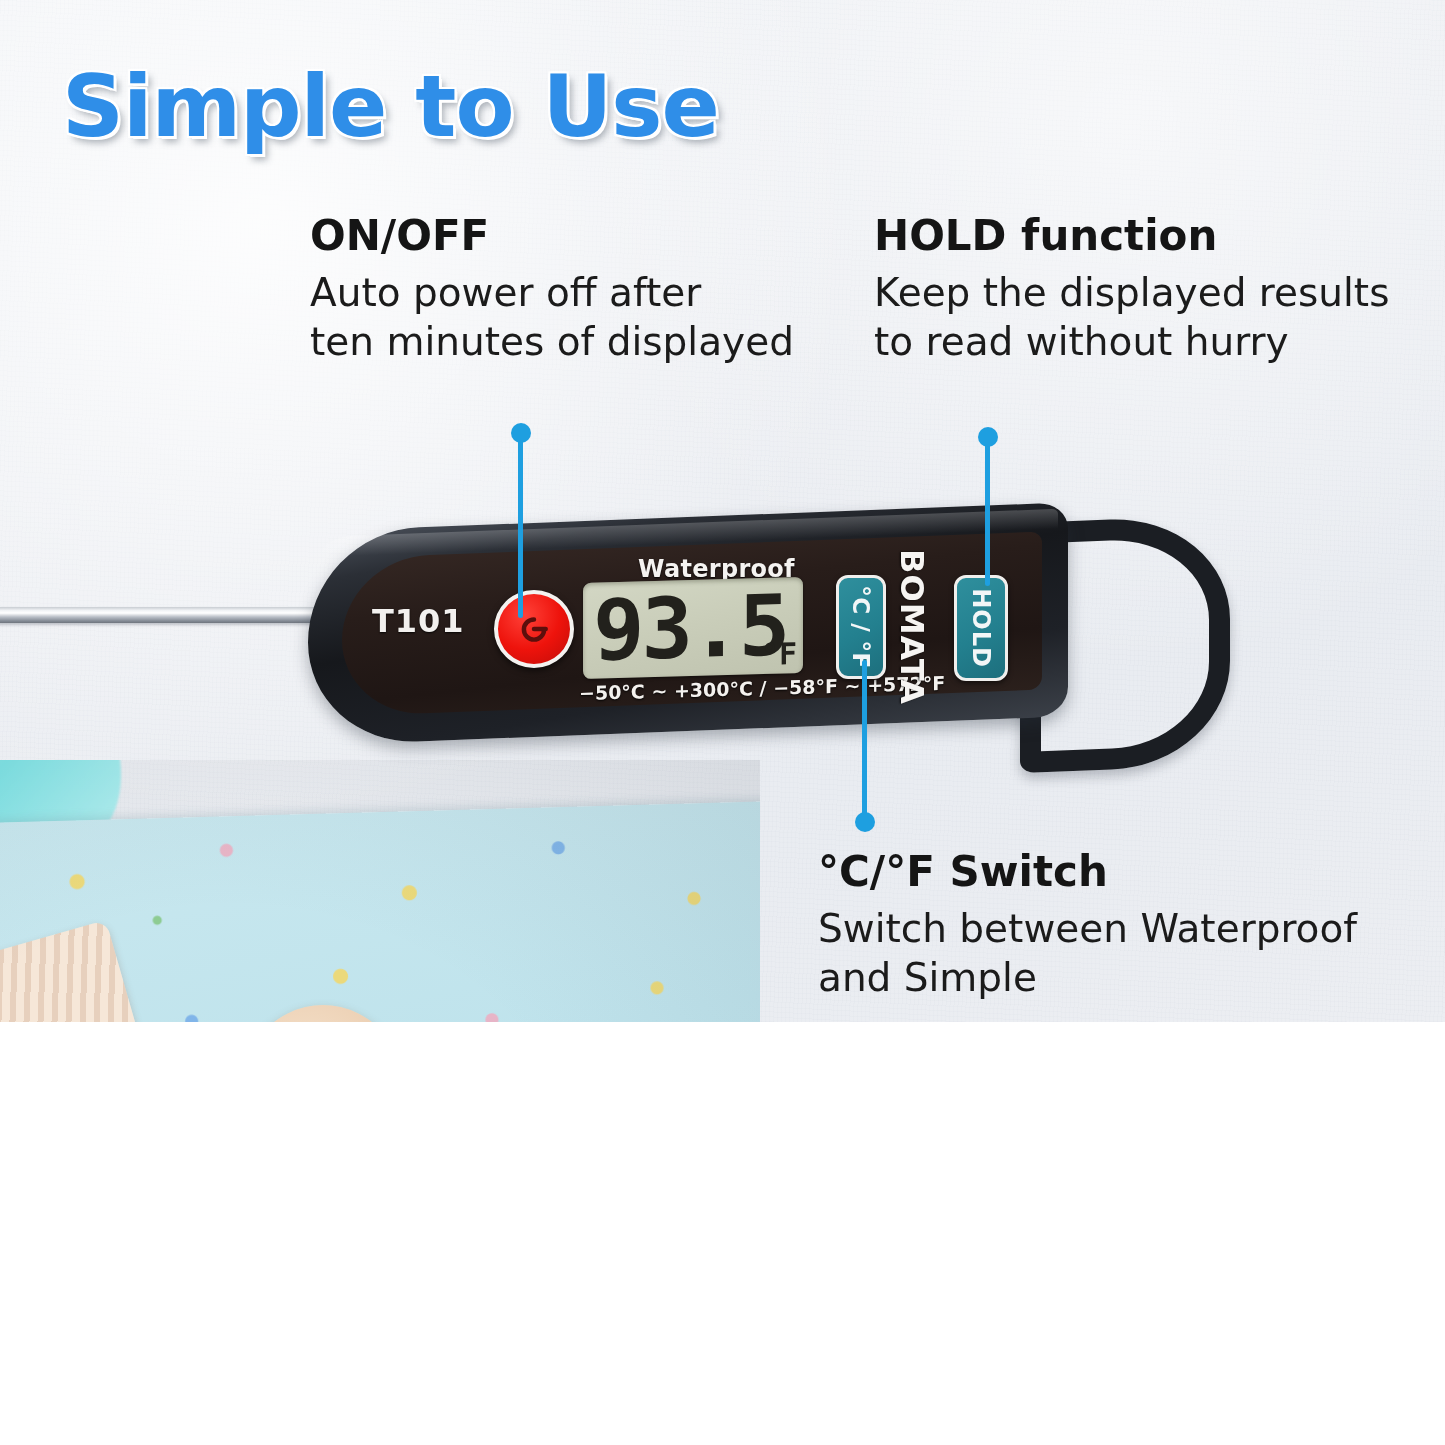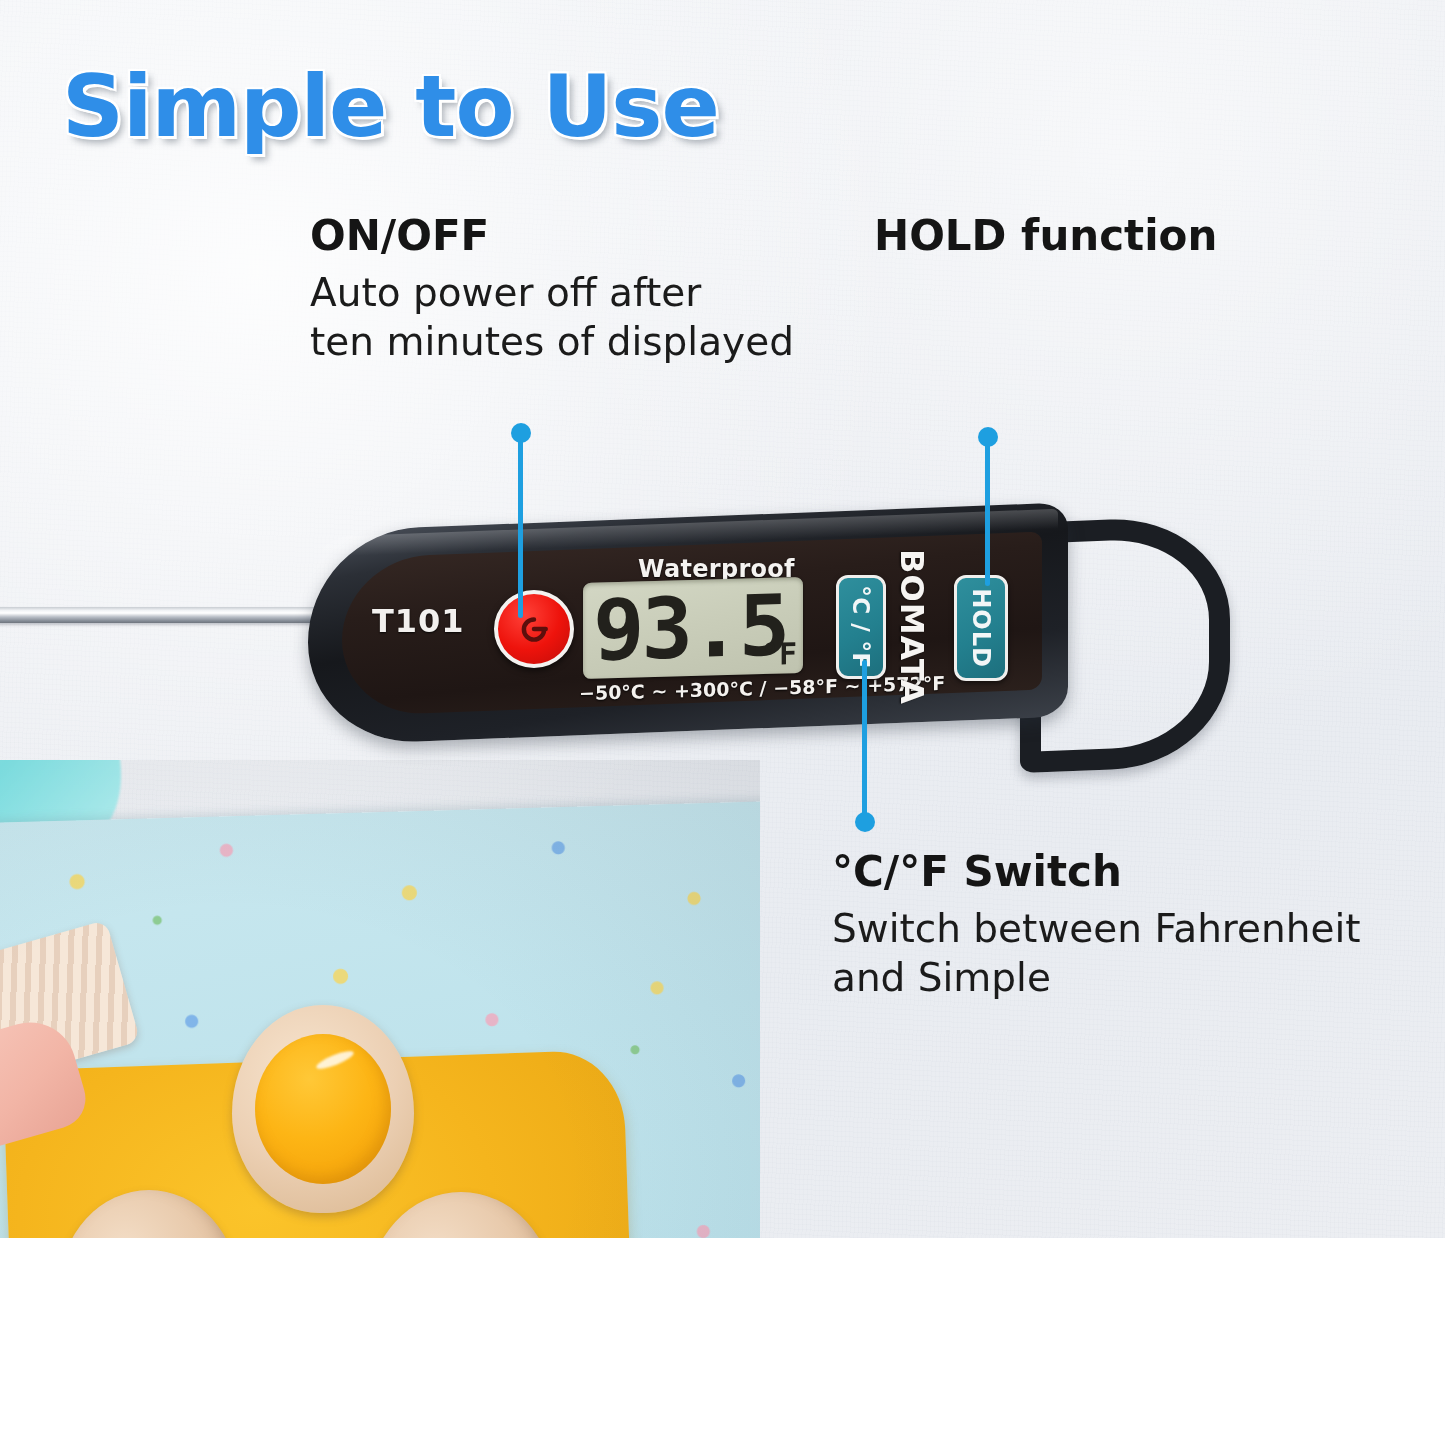--- a/index.html
+++ b/index.html
@@ -3,21 +3,21 @@
 <meta charset="utf-8">
 <style>
   html, body {
     margin: 0;
     padding: 0;
     background: #ffffff;
   }
   #page {
     position: relative;
     width: 1445px;
-    height: 1238px;
+    height: 1022px;
     overflow: hidden;
     font-family: "Liberation Sans", sans-serif;
     background: linear-gradient(160deg, #f2f4f7 0%, #edeff3 40%, #e9ecf1 70%, #eceef2 100%);
   }
 
   
   .bg-texture {
     position: absolute;
     inset: 0;
     background-image:
@@ -59,21 +59,21 @@
   .callout .c-body {
     font-size: 39px;
     color: #1b1b1b;
     line-height: 1.27;
     font-family: "DejaVu Sans", sans-serif;
   }
   .callout .c-body div { white-space: nowrap; }
 
   #callout-onoff  { left: 302px; top: 214px; margin-left: 8px; }
   #callout-hold   { left: 874px; top: 214px; }
-  #callout-switch { left: 818px; top: 850px; margin-left: 14px; }
+  #callout-switch { left: 818px; top: 850px; }
 
   
   .connector {
     position: absolute;
     width: 5px;
     background: #1e9fe0;
     border-radius: 3px;
   }
   .dot {
     position: absolute;
@@ -469,26 +469,30 @@
   <div class="callout" id="callout-onoff">
     <div class="c-title">ON/OFF</div>
     <div class="c-body">
       <div>Auto power off after</div>
       <div>ten minutes of displayed</div>
     </div>
   </div>
 
   <div class="callout" id="callout-hold">
     <div class="c-title">HOLD function</div>
+    <div class="c-body">
+      <div>Keep the displayed results</div>
+      <div>to read without hurry</div>
+    </div>
   </div>
 
   <div class="callout" id="callout-switch">
     <div class="c-title">°C/°F Switch</div>
     <div class="c-body">
-      <div>Switch between Fahrenheit</div>
+      <div>Switch between Waterproof</div>
       <div>and Simple</div>
     </div>
   </div>
 
   <div id="thermometer">
     <div class="probe"></div>
     <div class="probe-tip"></div>
     <div class="loop"></div>
     <div class="body-outer"></div>
     <div class="faceplate"></div>

